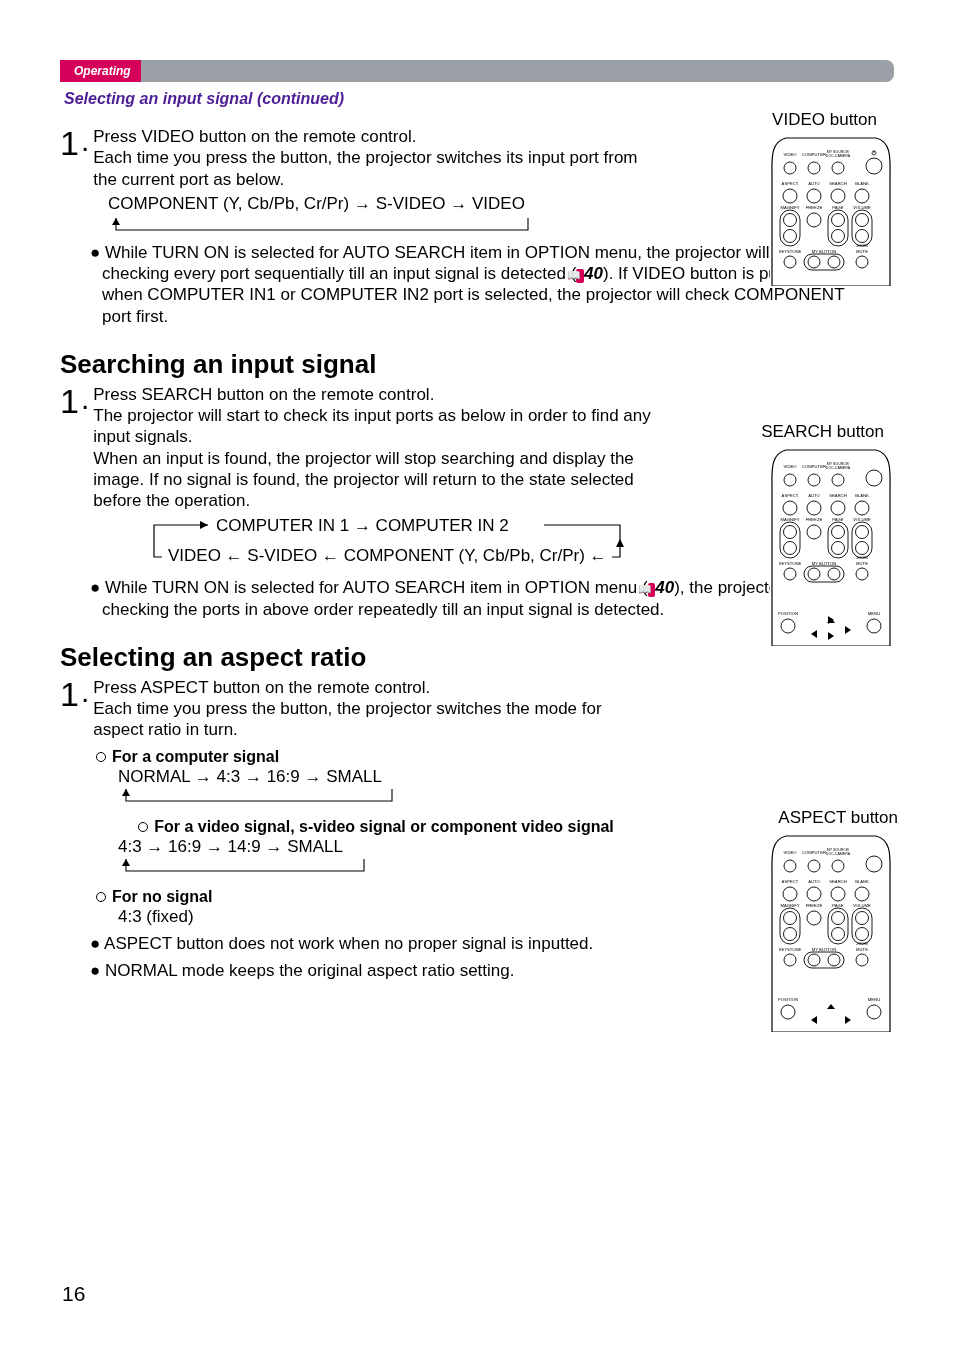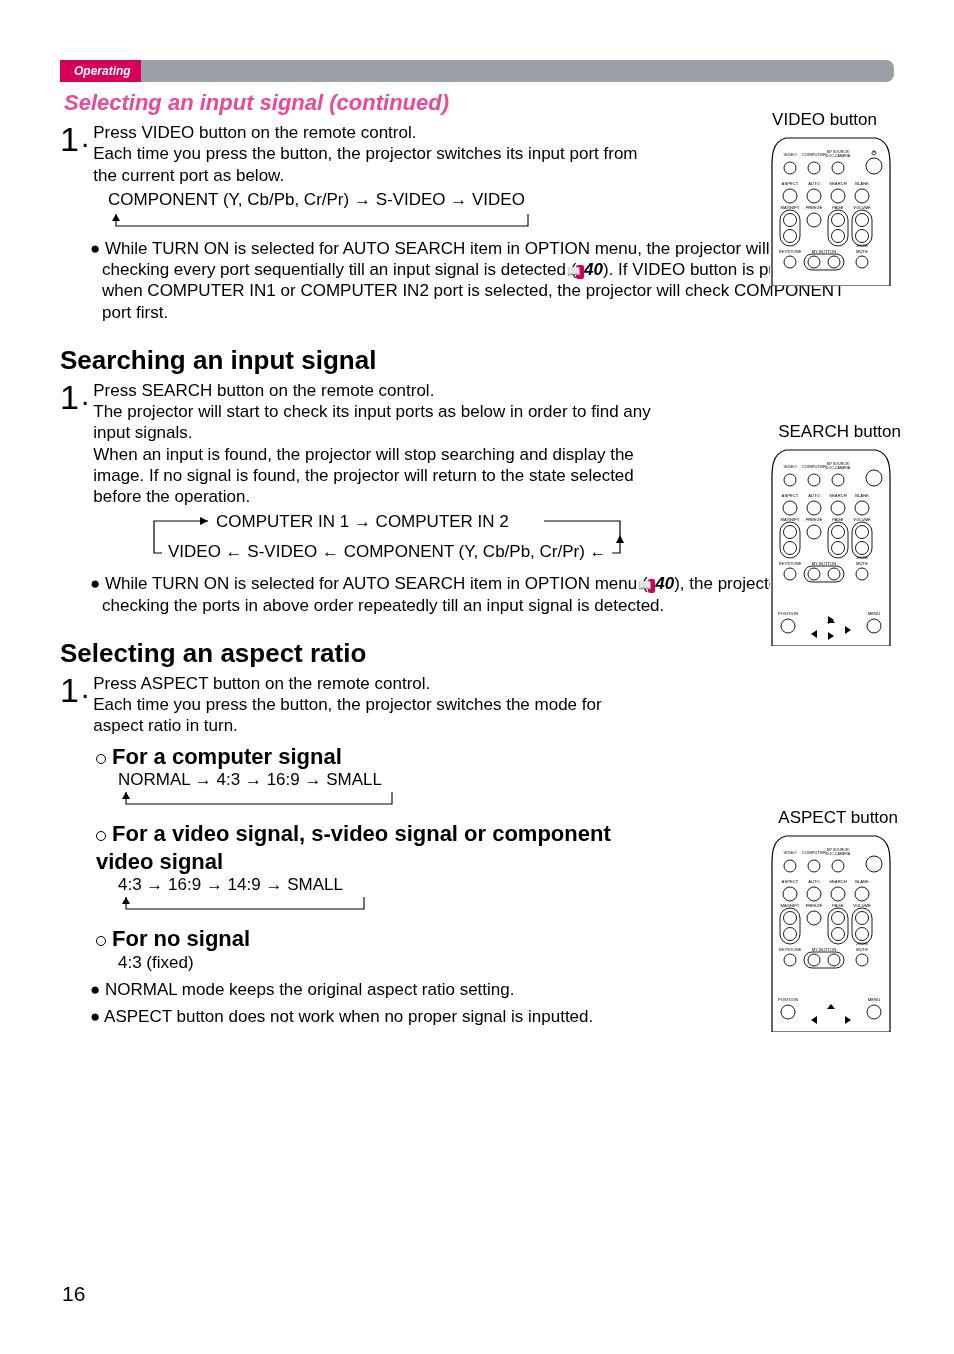--- a/index.html
+++ b/index.html
@@ -32,23 +32,23 @@
     font-size: 12px;
     padding: 4px 10px 4px 14px;
     font-style: italic;
     height: 100%;
     display: flex;
     align-items: center;
   }
   .subheading-cont {
     font-style: italic;
     font-weight: bold;
-    color: #ec4899;
-    font-size: 22px;
-    margin: 8px 0 6px 4px;
+    color: #4c1d95;
+    font-size: 16px;
+    margin: 8px 0 18px 4px;
   }
   .float-label {
     position: absolute;
     font-size: 17px;
   }
   .remote {
     position: absolute;
     width: 122px;
     background: #fff;
   }
@@ -110,21 +110,21 @@
   }
   .page-ref { font-style: italic; font-weight: bold; }
   h2.section {
     font-family: Arial, Helvetica, sans-serif;
     font-weight: 800;
     font-size: 26px;
     margin: 22px 0 4px 0;
   }
   .sub-item {
     margin: 6px 0 0 36px;
-    font-size: 22px;
+    font-size: 16px;
     line-height: 1.25;
   }
   .sub-item .circ {
     display: inline-block;
     width: 10px; height: 10px;
     border: 1.3px solid #000;
     border-radius: 50%;
     margin-right: 6px;
     vertical-align: baseline;
   }
@@ -218,21 +218,21 @@
         <path d="M8 2 L8 14 L420 14 L420 2" fill="none" stroke="#000" stroke-width="1.1"></path>
         <path d="M8 2 L4 9 L12 9 Z" fill="#000"></path>
       </svg>
   </div>
 
   <div class="bullet">
     <span>● While TURN ON is selected for AUTO SEARCH item in OPTION menu, the projector will keep checking every port sequentially till an input signal is detected (</span><span class="book-icon">📖</span><span class="page-ref">40</span><span>). If VIDEO button is pushed when COMPUTER IN1 or COMPUTER IN2 port is selected, the projector will check COMPONENT port first.</span>
   </div>
 
   <h2 class="section">Searching an input signal</h2>
-  <div class="float-label" style="top:422px; right:53px;text-align:center;">SEARCH button</div>
+  <div class="float-label" style="top:422px; right:70px;text-align:center;">SEARCH button</div>
   <div class="remote" style="top:448px; right:62px;">
     <svg width="122" height="198" viewBox="0 0 122 198">
       <path d="M16 2 C 0 6 2 24 2 40 L2 198 L120 198 L120 40 C120 24 122 6 106 2 Z" fill="#fff" stroke="#000" stroke-width="1.2"></path>
       <g fill="#fff" stroke="#000" stroke-width="0.9">
         <circle cx="20" cy="32" r="6"></circle>
           <circle cx="44" cy="32" r="6"></circle>
           <circle cx="68" cy="32" r="6"></circle>
           <circle cx="104" cy="30" r="8"></circle>
         <circle cx="20" cy="60" r="7"></circle>
           <circle cx="44" cy="60" r="7"></circle>
@@ -381,33 +381,33 @@
     <span class="circ"></span><b>For a computer signal</b>
   </div>
   <div class="aspect-seq">NORMAL → 4:3 → 16:9 → SMALL</div>
   <div class="aspect-loop">
     <svg width="300" height="20">
         <path d="M8 2 L8 14 L274 14 L274 2" fill="none" stroke="#000" stroke-width="1.1"></path>
         <path d="M8 2 L4 9 L12 9 Z" fill="#000"></path>
       </svg>
   </div>
 
-  <div class="sub-item" style="max-width:560px;">
+  <div class="sub-item" style="max-width:560px;text-align:center;">
     <span class="circ"></span><b>For a video signal, s-video signal or component video signal</b>
   </div>
   <div class="aspect-seq">4:3 → 16:9 → 14:9 → SMALL</div>
   <div class="aspect-loop">
     <svg width="280" height="20">
         <path d="M8 2 L8 14 L246 14 L246 2" fill="none" stroke="#000" stroke-width="1.1"></path>
         <path d="M8 2 L4 9 L12 9 Z" fill="#000"></path>
       </svg>
   </div>
 
   <div class="sub-item">
     <span class="circ"></span><b>For no signal</b>
   </div>
   <div class="aspect-seq" style="margin-bottom:0;">4:3 (fixed)</div>
 
+  <div class="bullet">● ASPECT button does not work when no proper signal is inputted.</div>
   <div class="bullet">● NORMAL mode keeps the original aspect ratio setting.</div>
-  <div class="bullet">● ASPECT button does not work when no proper signal is inputted.</div>
 
   <div class="pagenum">16</div>
 </div>
 
 </body></html>

